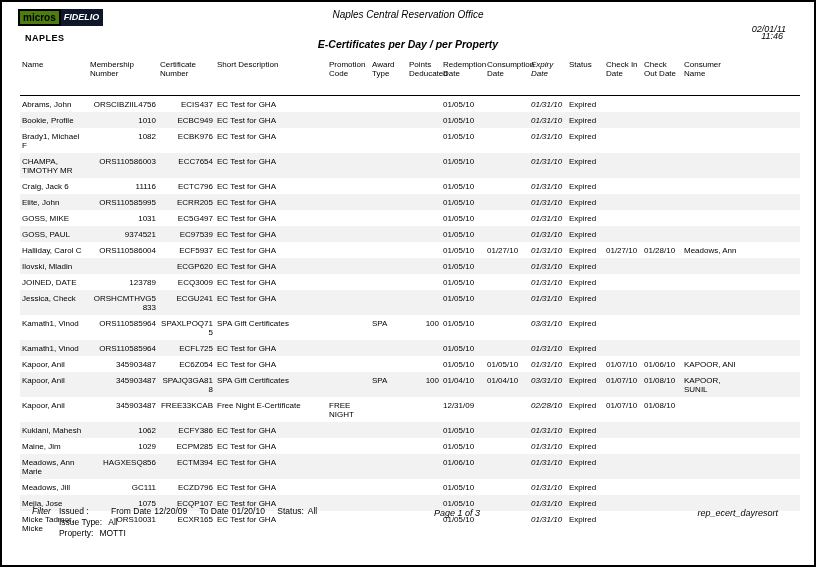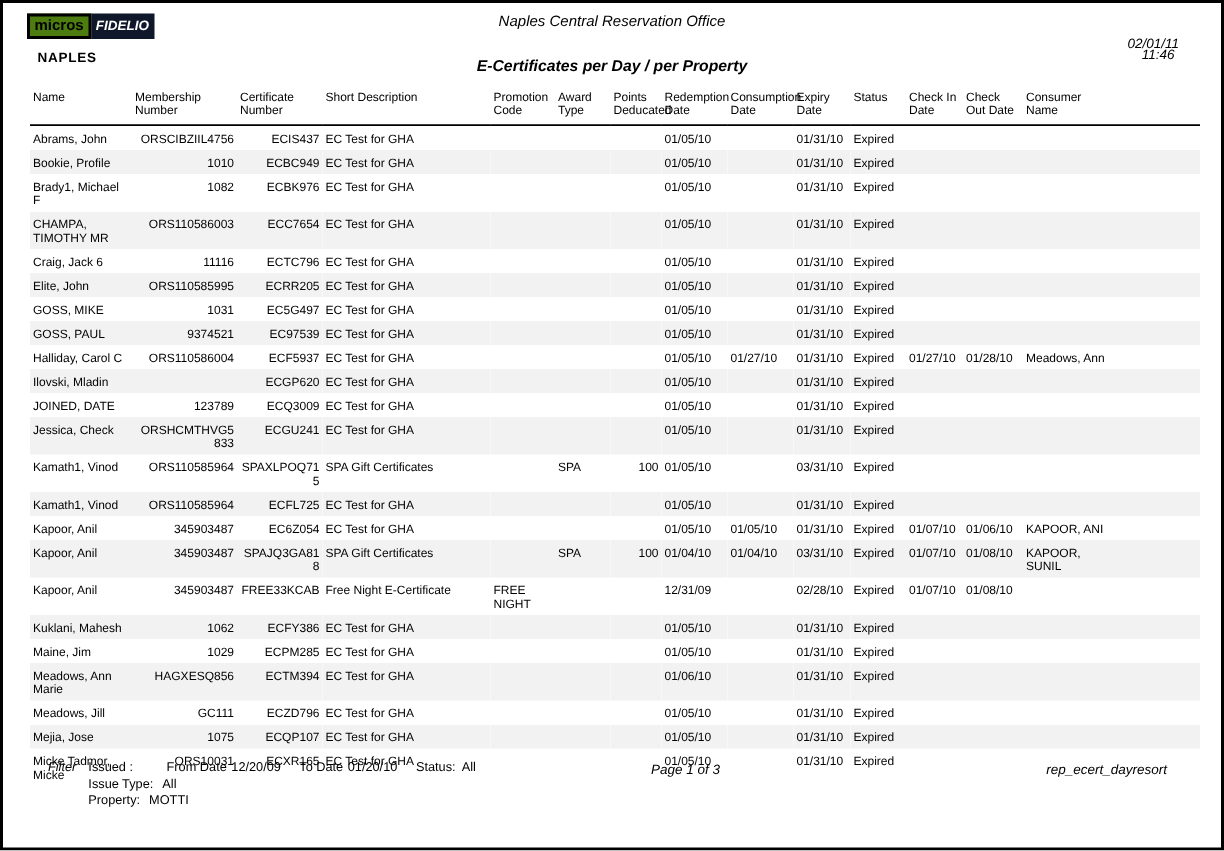--- a/index.html
+++ b/index.html
@@ -27,37 +27,37 @@
   .report-title { position:absolute; left:0; top:36px; width:100%; text-align:center; font-size:10.5px; font-weight:bold; font-style:italic; }
 
   
   table.ecert {
     position:absolute; left:18px; top:56px; width:780px;
     border-collapse:collapse; table-layout:fixed; font-size:8px;
   }
   table.ecert th {
     font-weight:normal; text-align:left; vertical-align:top;
     border-bottom:1.5px solid #000;
-    padding:2px 2px 5px 2px; line-height:9px; font-size:8px;
+    padding:2px 2px 17px 2px; line-height:9px; font-size:8px;
   }
   table.ecert td {
     vertical-align:top; padding:4px 2px 3px 2px; line-height:9px;
     overflow:hidden; word-wrap:break-word;
   }
   tbody tr:nth-child(even) { background:#f2f2f2; }
   .col-name        { width:68px; }
   .col-membership  { width:70px; }
   .col-certificate { width:57px; }
   .col-description { width:112px; }
   .col-promo       { width:43px; }
   .col-award       { width:37px; }
   .col-points      { width:34px; }
   .col-redemption  { width:44px; }
   .col-consumption { width:44px; }
-  .col-expiry      { width:38px; }
+  .col-expiry      { width:38px;font-style:italic; }
   .col-status      { width:37px; }
   .col-checkin     { width:38px; }
   .col-checkout    { width:40px; }
   .col-consumer    { width:62px; }
   .col-filler      { width:56px; }
   td.col-membership, td.col-certificate, td.col-points { text-align:right; }
   td.col-description { padding-left:3px; }
   th.col-award { padding-left:4px; }
 
   

